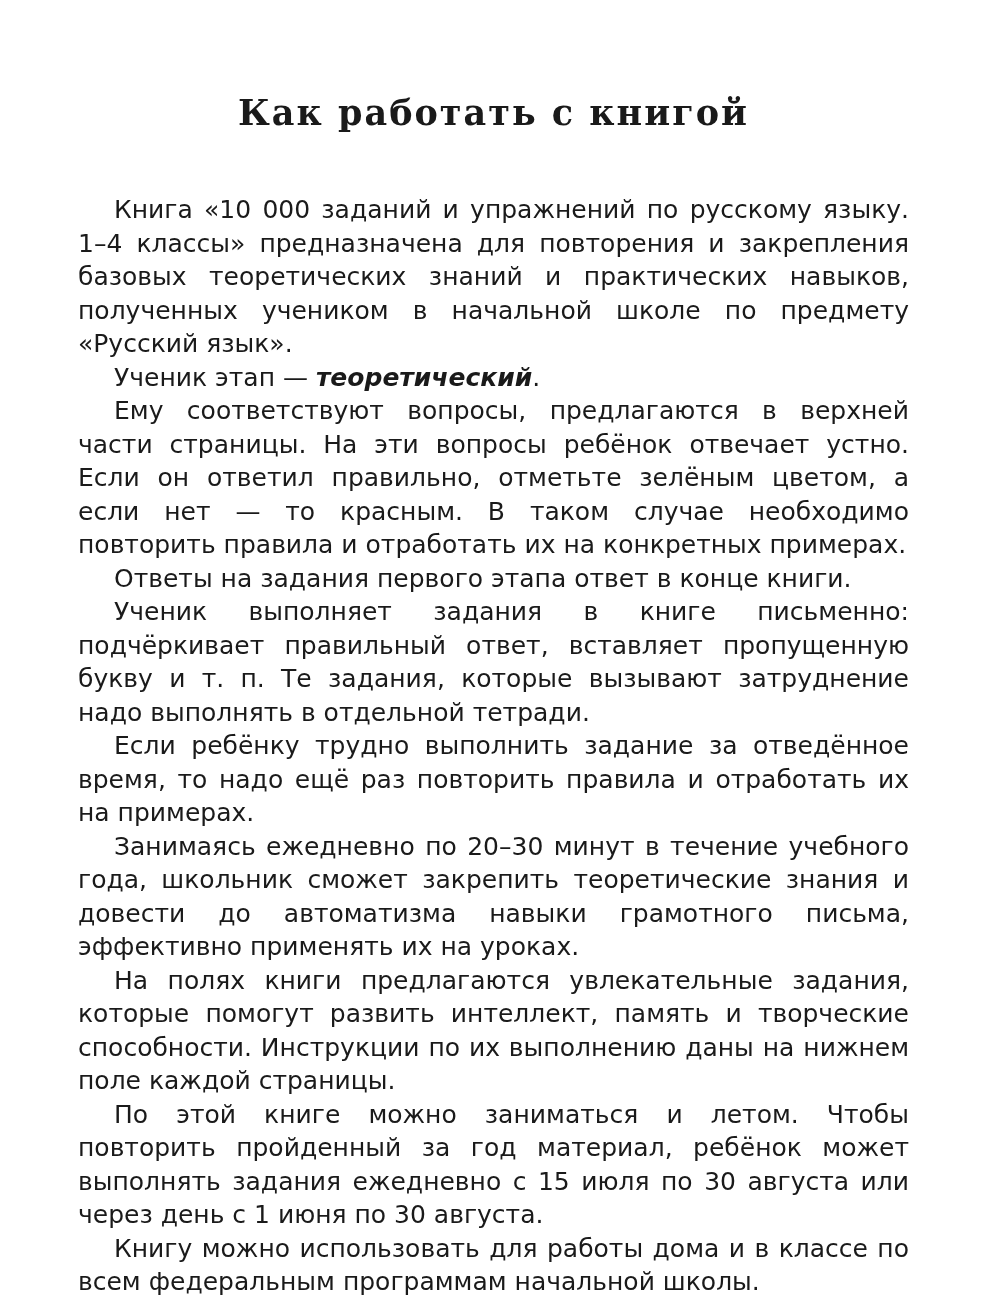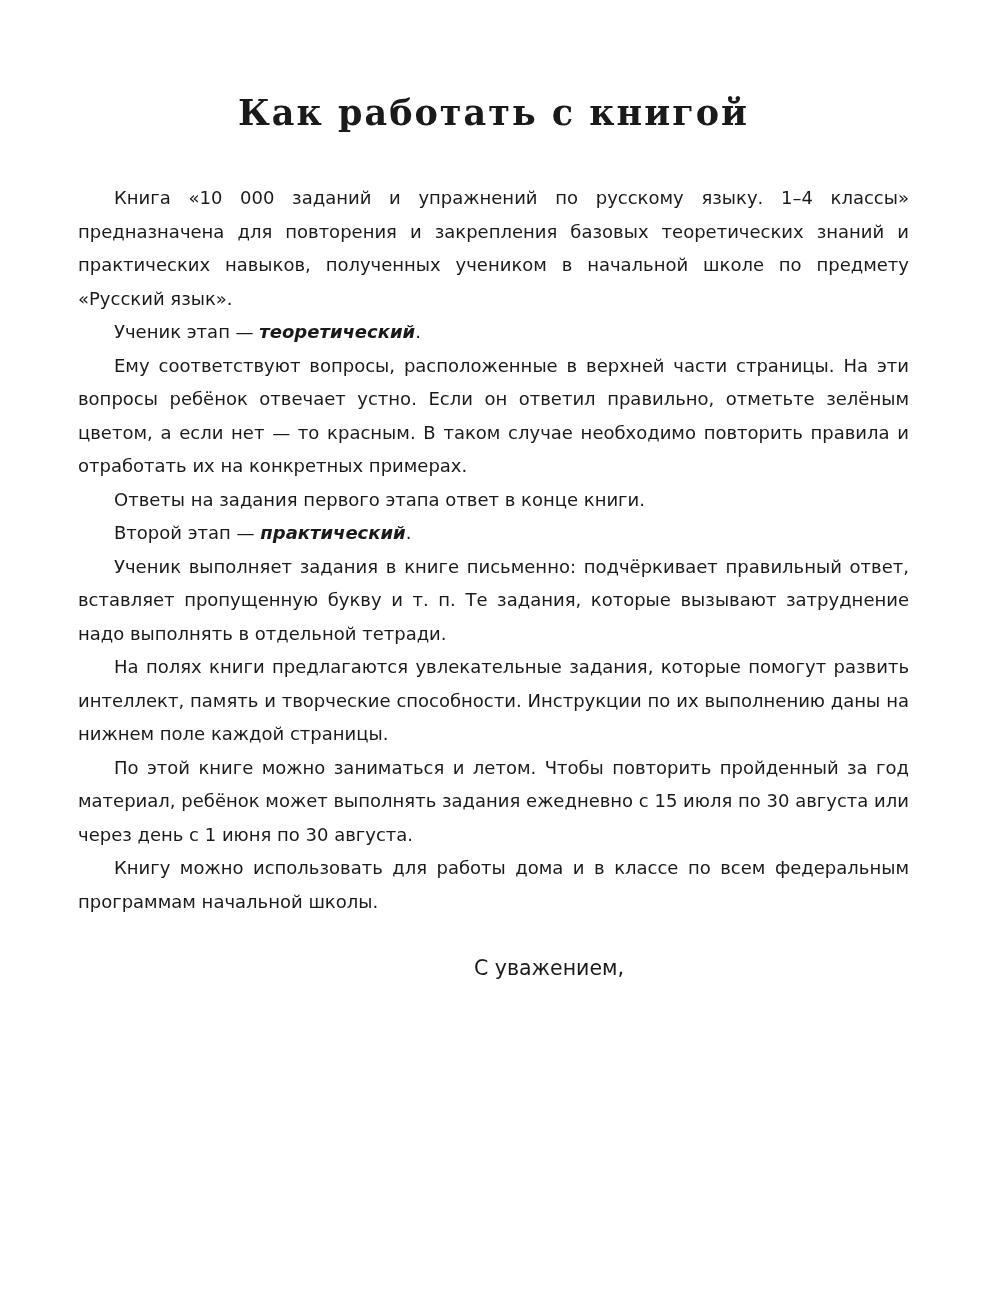--- a/index.html
+++ b/index.html
@@ -27,22 +27,22 @@
   .page-title {
     text-align: center;
     font-family: "DejaVu Serif", serif;
     font-weight: bold;
     font-size: 35px;
     letter-spacing: 2px;
     margin: 0;
     padding-top: 88px;
   }
   .body-text {
-    margin-top: 48px;
-    font-size: 18px;
+    margin-top: 60px;
+    font-size: 25px;
     line-height: 33.5px;
     text-align: justify;
     text-justify: inter-word;
   }
   .body-text p {
     margin: 0;
     text-indent: 36px;
   }
   .body-text b {
     font-weight: bold;
@@ -66,29 +66,30 @@
 
   <h1 class="page-title">Как  работать  с  книгой</h1>
 
   <div class="body-text">
 
     <p>Книга «10 000 заданий и упражнений по русскому языку. 1–4 классы» предназначена для повторения и закрепления базовых теоретических знаний и практических навыков, полученных учеником в начальной школе по предмету «Русский язык».</p>
 
 
     <p><span>Ученик этап — </span><b>теоретический</b><span>.</span></p>
 
-    <p>Ему соответствуют вопросы, расположенные в верхней части страницы. На эти вопросы ребёнок отвечает устно. Если он ответил правильно, отметьте зелёным цветом, а если нет — то красным. В таком случае необходимо повторить правила и отработать их на конкретных примерах.</p>
+    <p>Ему соответствуют вопросы, предлагаются в верхней части страницы. На эти вопросы ребёнок отвечает устно. Если он ответил правильно, отметьте зелёным цветом, а если нет — то красным. В таком случае необходимо повторить правила и отработать их на конкретных примерах.</p>
 
     <p>Ответы на задания первого этапа ответ в конце книги.</p>
 
-    <p><span>Второй этап — </span><b>практический</b><span>.</span></p>
 
     <p>Ученик выполняет задания в книге письменно: подчёркивает правильный ответ, вставляет пропущенную букву и т. п. Те задания, которые вызывают затруднение надо выполнять в отдельной тетради.</p>
 
+    <p>Если ребёнку трудно выполнить задание за отведённое время, то надо ещё раз повторить правила и отработать их на примерах.</p>
 
+    <p>Занимаясь ежедневно по 20–30 минут в течение учебного года, школьник сможет закрепить теоретические знания и довести до автоматизма навыки грамотного письма, эффективно применять их на уроках.</p>
 
     <p>На полях книги предлагаются увлекательные задания, которые помогут развить интеллект, память и творческие способности. Инструкции по их выполнению даны на нижнем поле каждой страницы.</p>
 
     <p>По этой книге можно заниматься и летом. Чтобы повторить пройденный за год материал, ребёнок может выполнять задания ежедневно с 15 июля по 30 августа или через день с 1 июня по 30 августа.</p>
 
     <p>Книгу можно использовать для работы дома и в классе по всем федеральным программам начальной школы.</p>
 
   </div>
 
   <div class="signature">

